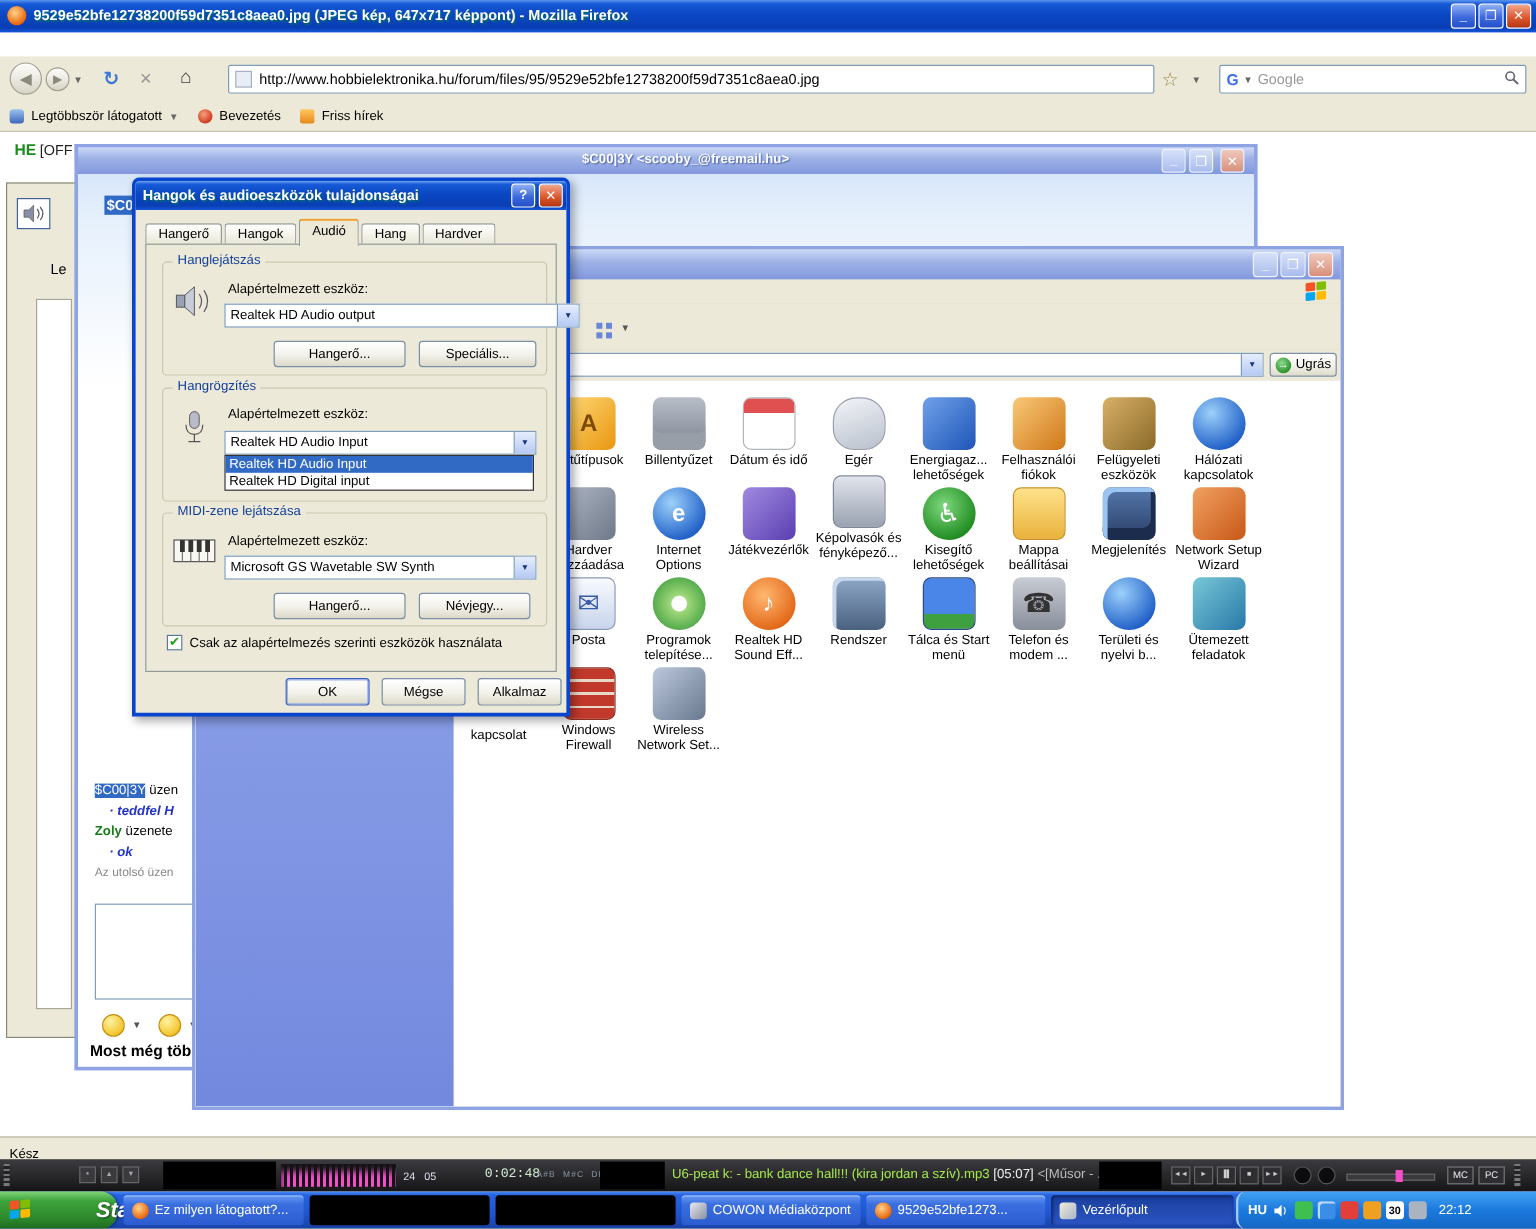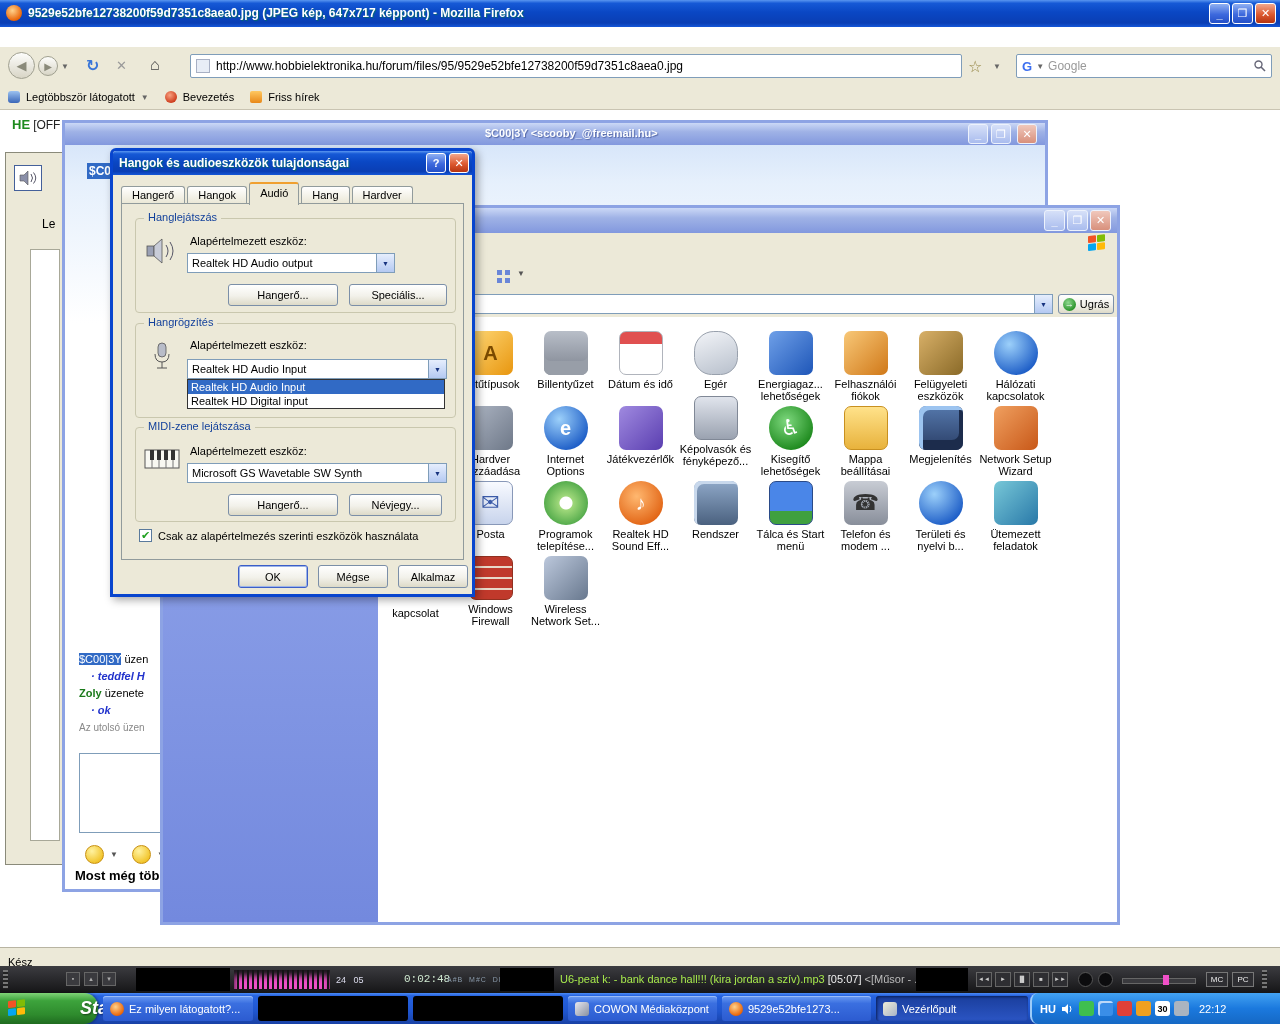--- a/index.html
+++ b/index.html
@@ -389,21 +389,21 @@
       <span class="legend">Hanglejátszás</span>
       <span class="r" style="left:8px;top:16px;">
         <svg width="36" height="32" viewBox="0 0 36 32">
             <rect x="3" y="11" width="7" height="10" fill="#9AA0B4" stroke="#555" stroke-width="0.8"></rect>
             <polygon points="10,11 18,4 18,28 10,21" fill="#C8CCD8" stroke="#555" stroke-width="0.8"></polygon>
             <path d="M22 10 q4 6 0 12" stroke="#556" fill="none"></path>
             <path d="M26 7 q6 9 0 18" stroke="#556" fill="none"></path>
           </svg>
       </span>
       <span class="r" style="left:54px;top:16px;">Alapértelmezett eszköz:</span>
-      <div class="combo r" style="left:51px;top:34px;width:208px;align-items:center;">
+      <div class="combo r" style="left:51px;top:34px;width:296px;align-items:center;">
         <span>Realtek HD Audio output</span>
         <span class="carr">▼</span>
       </div>
       <div class="btn r" style="left:92px;top:65px;width:110px;height:22px;">Hangerő...</div>
       <div class="btn r" style="left:213px;top:65px;width:98px;height:22px;">Speciális...</div>
     </div>
 
     <div class="group r" style="left:22px;top:172px;width:321px;height:95px;">
       <span class="legend">Hangrögzítés</span>
       <span class="r" style="left:14px;top:16px;">

